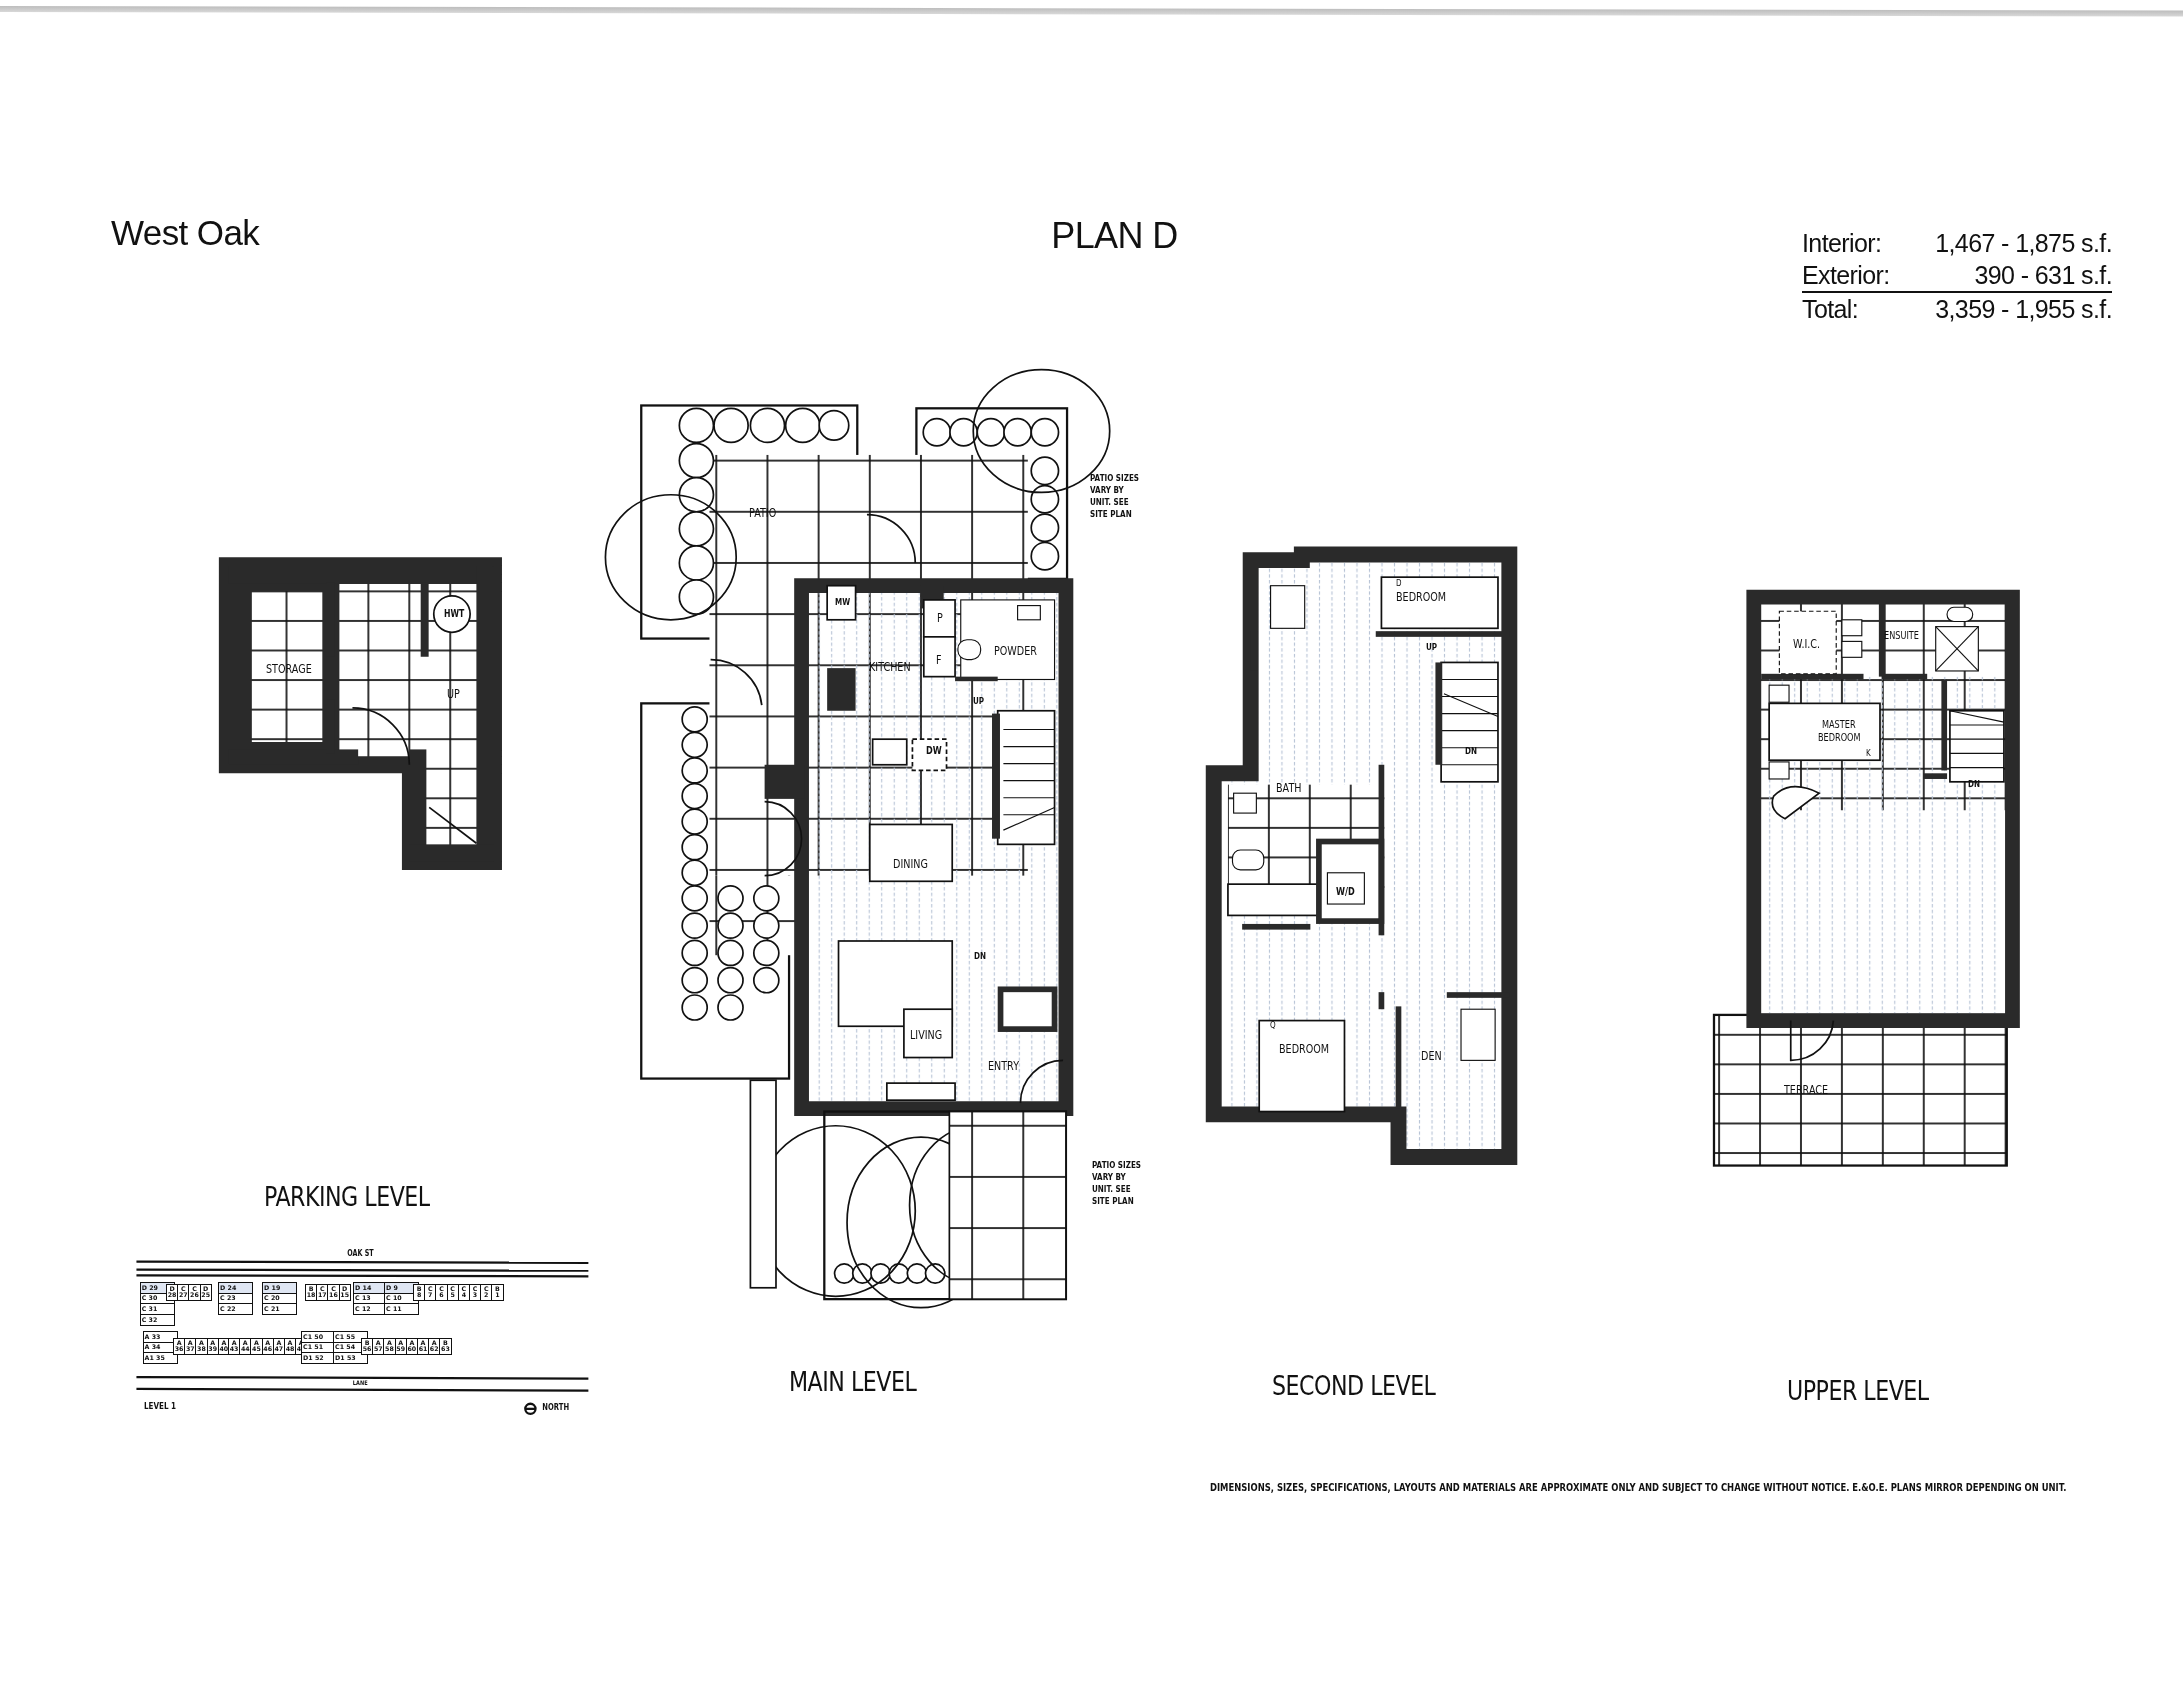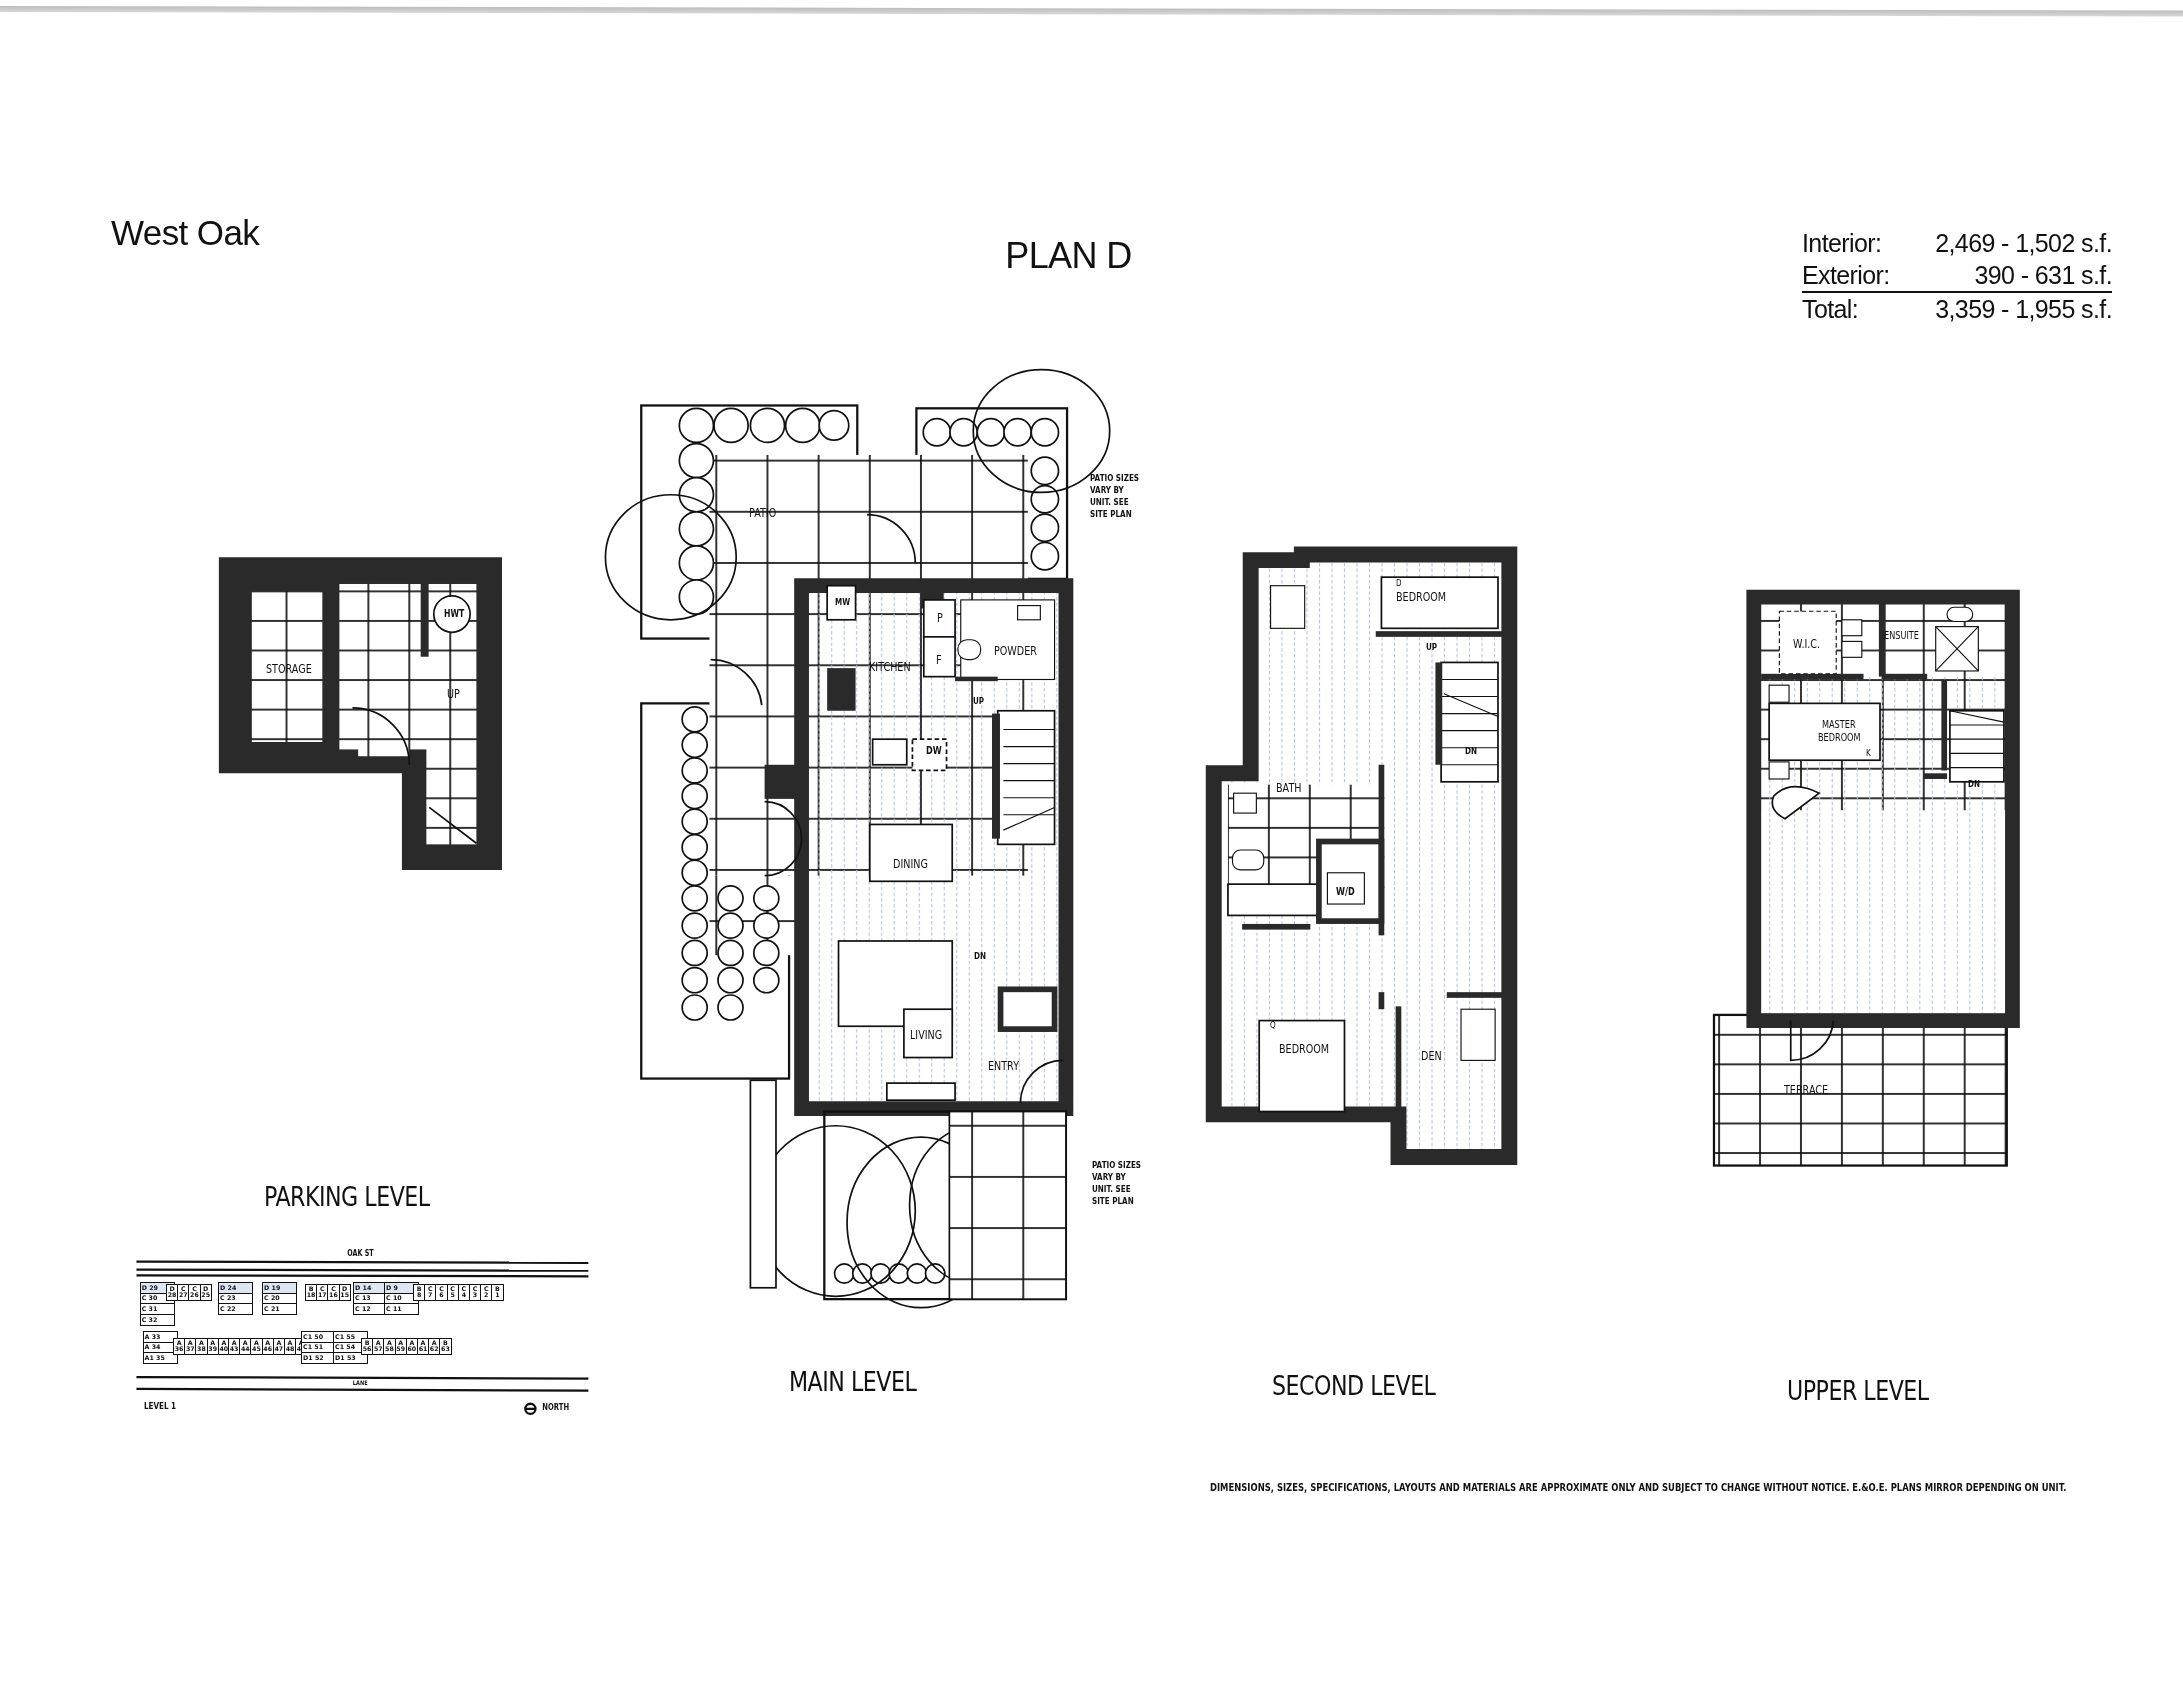--- a/index.html
+++ b/index.html
@@ -1,19 +1,19 @@
 <!DOCTYPE html>
 <html style="font-size:9px"><head>
 <meta charset="utf-8">
 <style>
   html, body { margin: 0; padding: 0; background: #ffffff; }
   body { width: 2183px; height: 1687px; position: relative; overflow: hidden; font-family: "Liberation Sans", sans-serif; color: #111; }
   .scan-edge { position: absolute; left: 0; top: 5.7px; width: 2183px; height: 5.7px; background: linear-gradient(#bdbdbd, #d8d8d8); transform: rotate(0.12deg); transform-origin: left; }
   .project-name { position: absolute; left: 111px; top: 205px; font-size: 35px; letter-spacing: -0.6px; margin-top: 8px; }
-  .plan-title { position: absolute; left: 784px; top: 213px; width: 569px; text-align: center; font-size: 36px; line-height: 45px; letter-spacing: -0.6px; margin-top: 20px; }
+  .plan-title { position: absolute; left: 830px; top: 213px; width: 569px; text-align: center; font-size: 36px; line-height: 45px; letter-spacing: -0.6px; }
   .area-table { position: absolute; left: 1802px; top: 227px; width: 310px; font-size: 25px; line-height: 32px; letter-spacing: -0.6px; }
   .area-row { display: flex; justify-content: space-between; }
   .area-row.underline { border-bottom: 2.3px solid #111; align-items: center; }
   .level-label { position: absolute; font-family: "DejaVu Sans", sans-serif; font-size: 27px; transform: scaleX(0.82); transform-origin: left; letter-spacing: -0.6px; }
   .disclaimer { position: absolute; left: 1210px; top: 1481px; font-family: "DejaVu Sans", sans-serif; font-weight: bold; font-size: 10.8px; white-space: nowrap; transform: scaleX(0.78); transform-origin: left; }
   .patio-note { position: absolute; font-family: "DejaVu Sans", sans-serif; font-weight: bold; font-size: 9px; line-height: 12px; transform: scaleX(0.8); transform-origin: left; }
   .patio-note span { display: block; }
   .plan-svg { position: absolute; left: 0; top: 0; }
   .room-label { position: absolute; font-family: "DejaVu Sans", sans-serif; font-size: 12px; transform: scaleX(0.8); transform-origin: left; white-space: nowrap; }
   .site-key { position: absolute; left: 134px; top: 1239px; width: 455px; height: 182px; text-decoration: underline; }
@@ -32,21 +32,21 @@
 <div class="scan-edge"></div>
 
 <div class="project-name">West Oak</div>
 <div class="plan-title">
   <div>PLAN D</div>
 </div>
 
 <div class="area-table">
   <div class="area-row">
     <span>Interior:</span>
-    <span>2,469 - 1,502 s.f.</span>
+    <span>1,467 - 1,875 s.f.</span>
   </div>
   <div class="area-row underline">
     <span>Exterior:</span>
     <span>390 - 631 s.f.</span>
   </div>
   <div class="area-row">
     <span>Total:</span>
     <span>3,359 - 1,955 s.f.</span>
   </div>
 </div>

